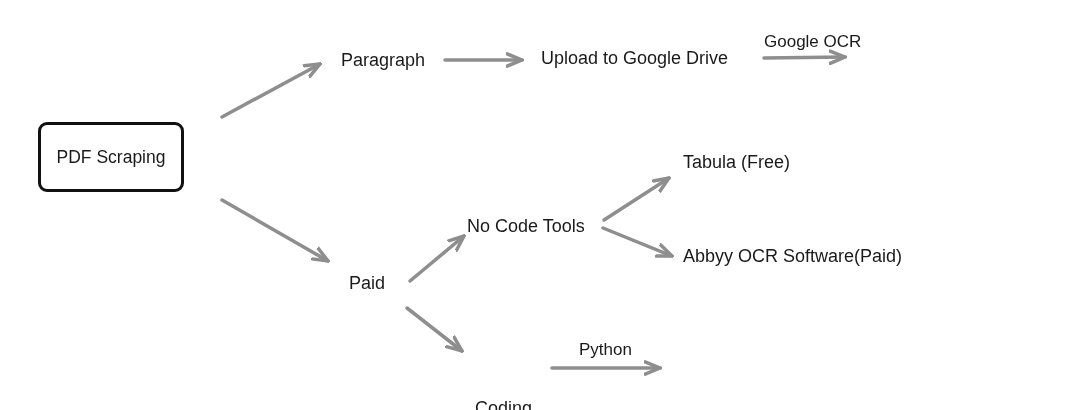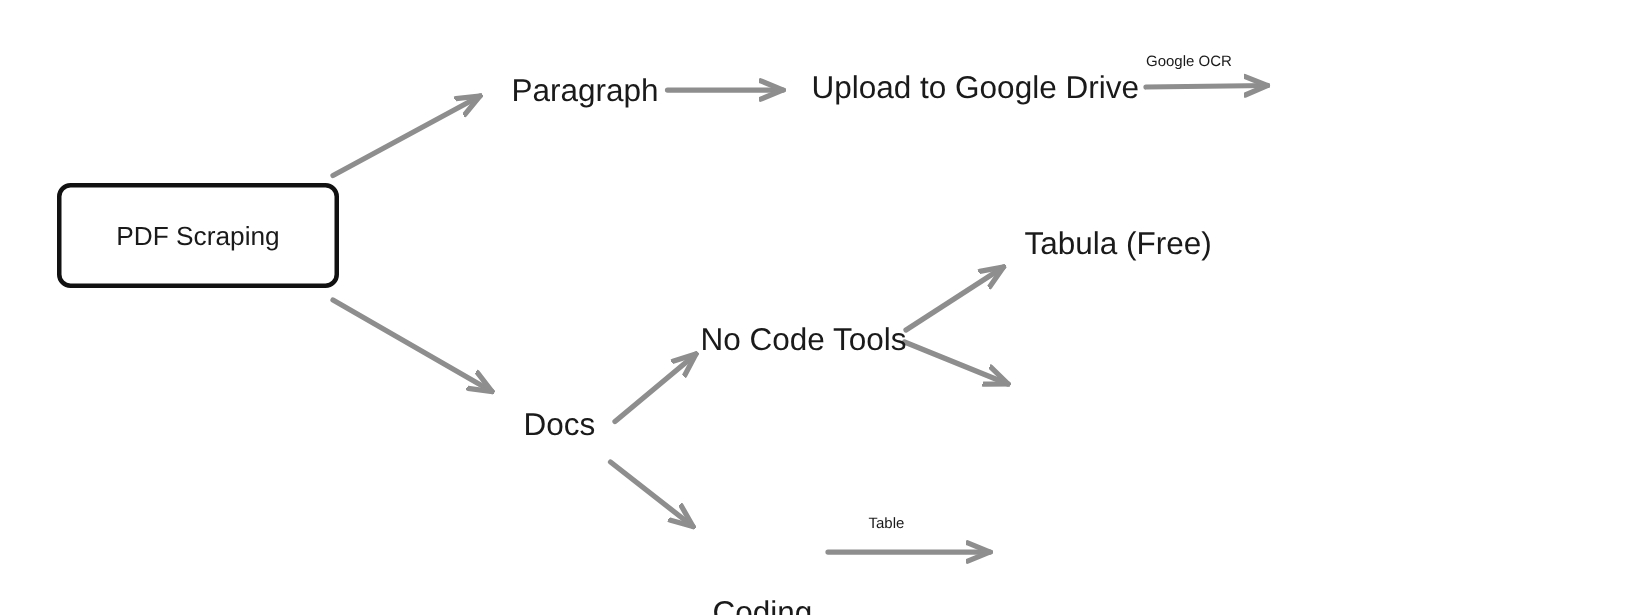--- a/index.html
+++ b/index.html
@@ -28,34 +28,34 @@
     stroke-width: 3.5;
     stroke-linecap: round;
     fill: none;
   }
   .arrowhead-path {
     stroke: var(--c-arrow, #8e8e8e);
     fill: none;
   }
   .node {
     position: absolute;
-    font-size: 21px;
+    font-size: 18px;
     line-height: 23px;
     white-space: nowrap;
     color: var(--c-text, #1a1a1a);
   }
   .node.small {
-    font-size: 10px;
+    font-size: 17px;
     line-height: 15px;
   }
   .root-box {
     position: absolute;
     left: 38px;
     top: 122px;
-    width: 188px;
+    width: 146px;
     height: 70px;
     border: 3px solid var(--c-border, #111111);
     border-radius: 9px;
     background: var(--c-background, #ffffff);
     display: flex;
     align-items: center;
     justify-content: center;
     font-size: 17.5px;
     box-sizing: border-box;
     white-space: nowrap;
@@ -99,25 +99,26 @@
     <span>PDF Scraping</span>
   </div>
 
   <div class="node pos-paragraph">Paragraph</div>
 
   <div class="node pos-upload">Upload to Google Drive</div>
 
   <div class="node small pos-google-ocr">Google OCR</div>
 
 
-  <div class="node pos-table">Docs</div>
+  <div class="node pos-table">Paid</div>
 
   <div class="node pos-tabula">Tabula (Free)</div>
 
   <div class="node pos-no-code">No Code Tools</div>
 
+  <div class="node pos-abbyy">Abbyy OCR Software(Paid)</div>
 
   <div class="node pos-coding">Coding</div>
 
-  <div class="node small pos-python">Table</div>
+  <div class="node small pos-python">Python</div>
 
 
 </div>
 
 </body></html>

